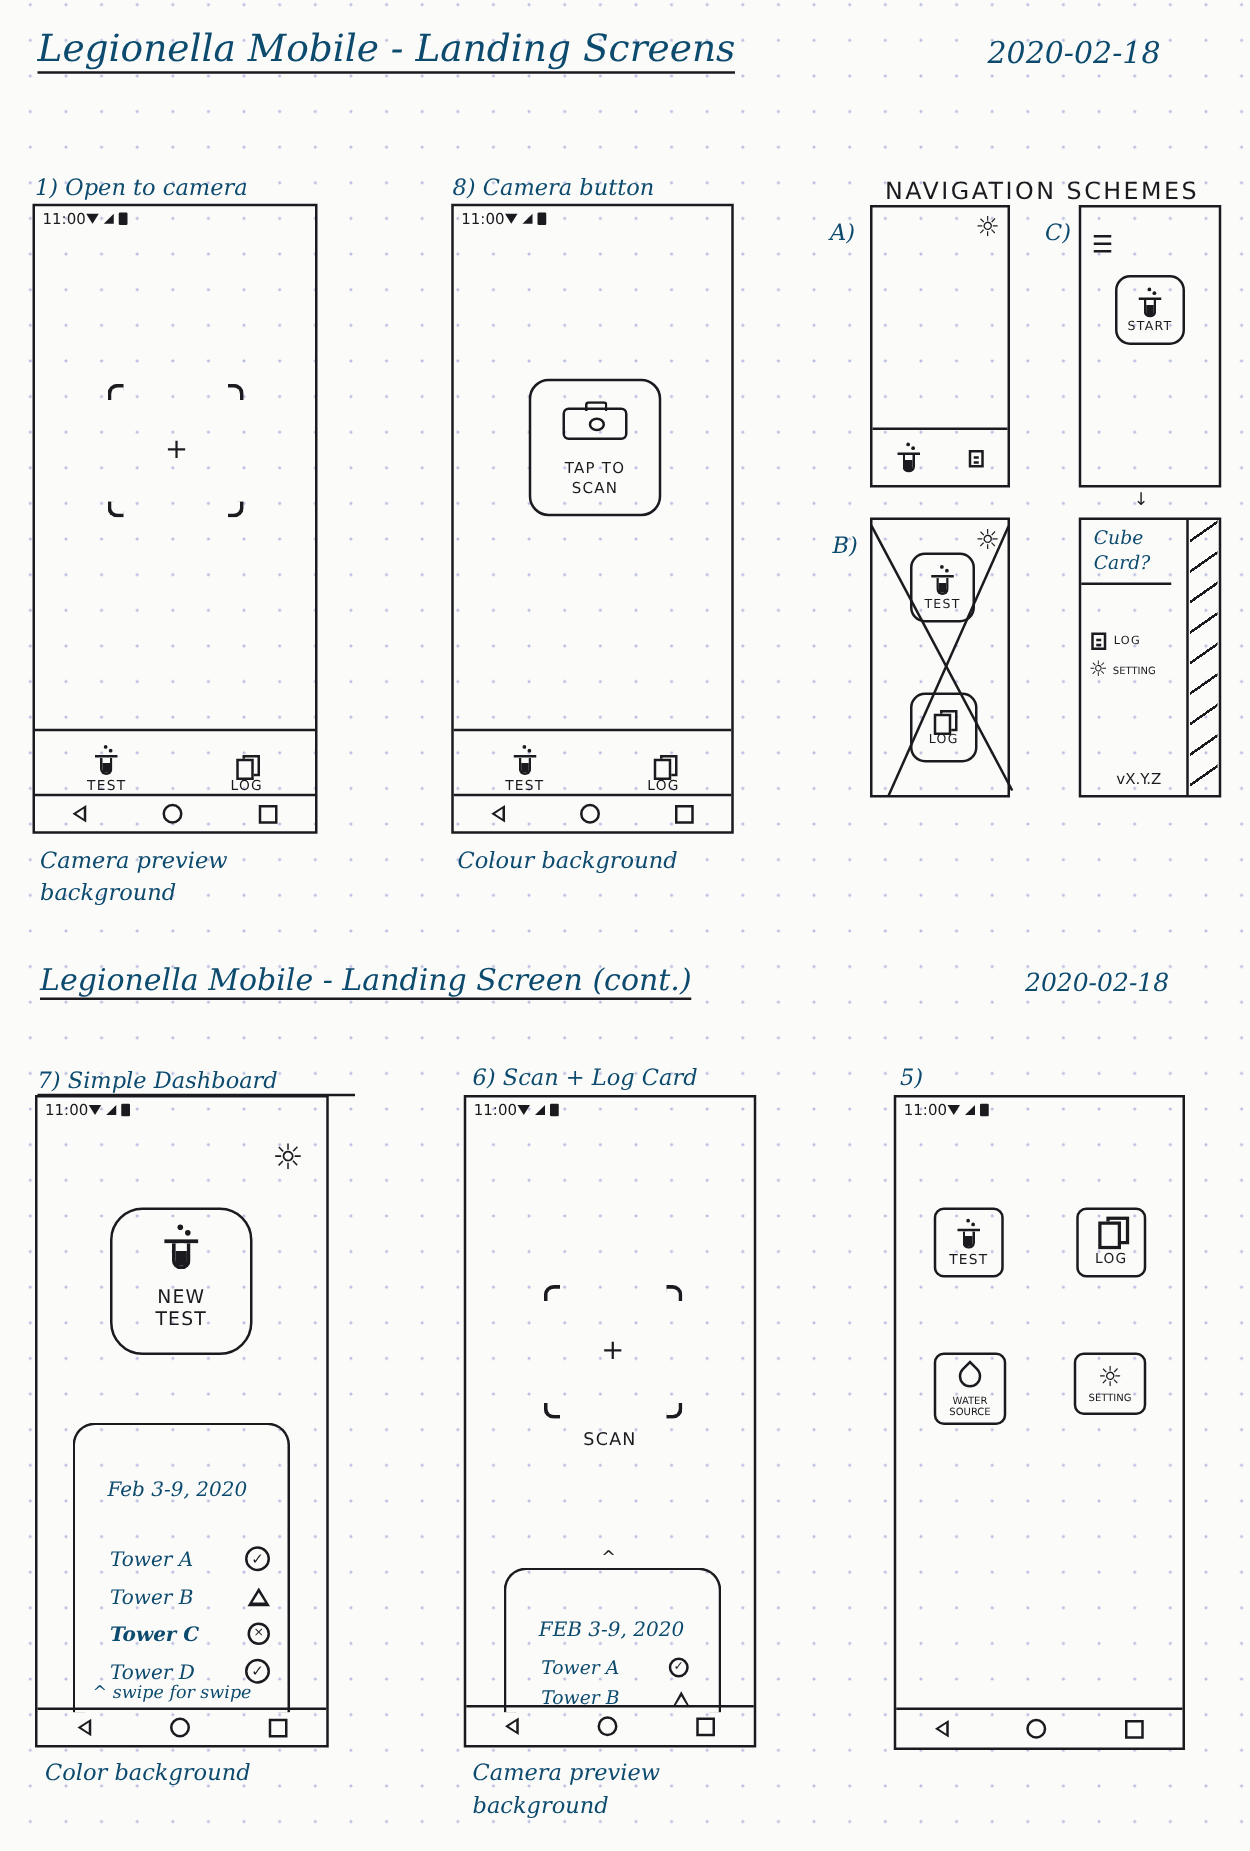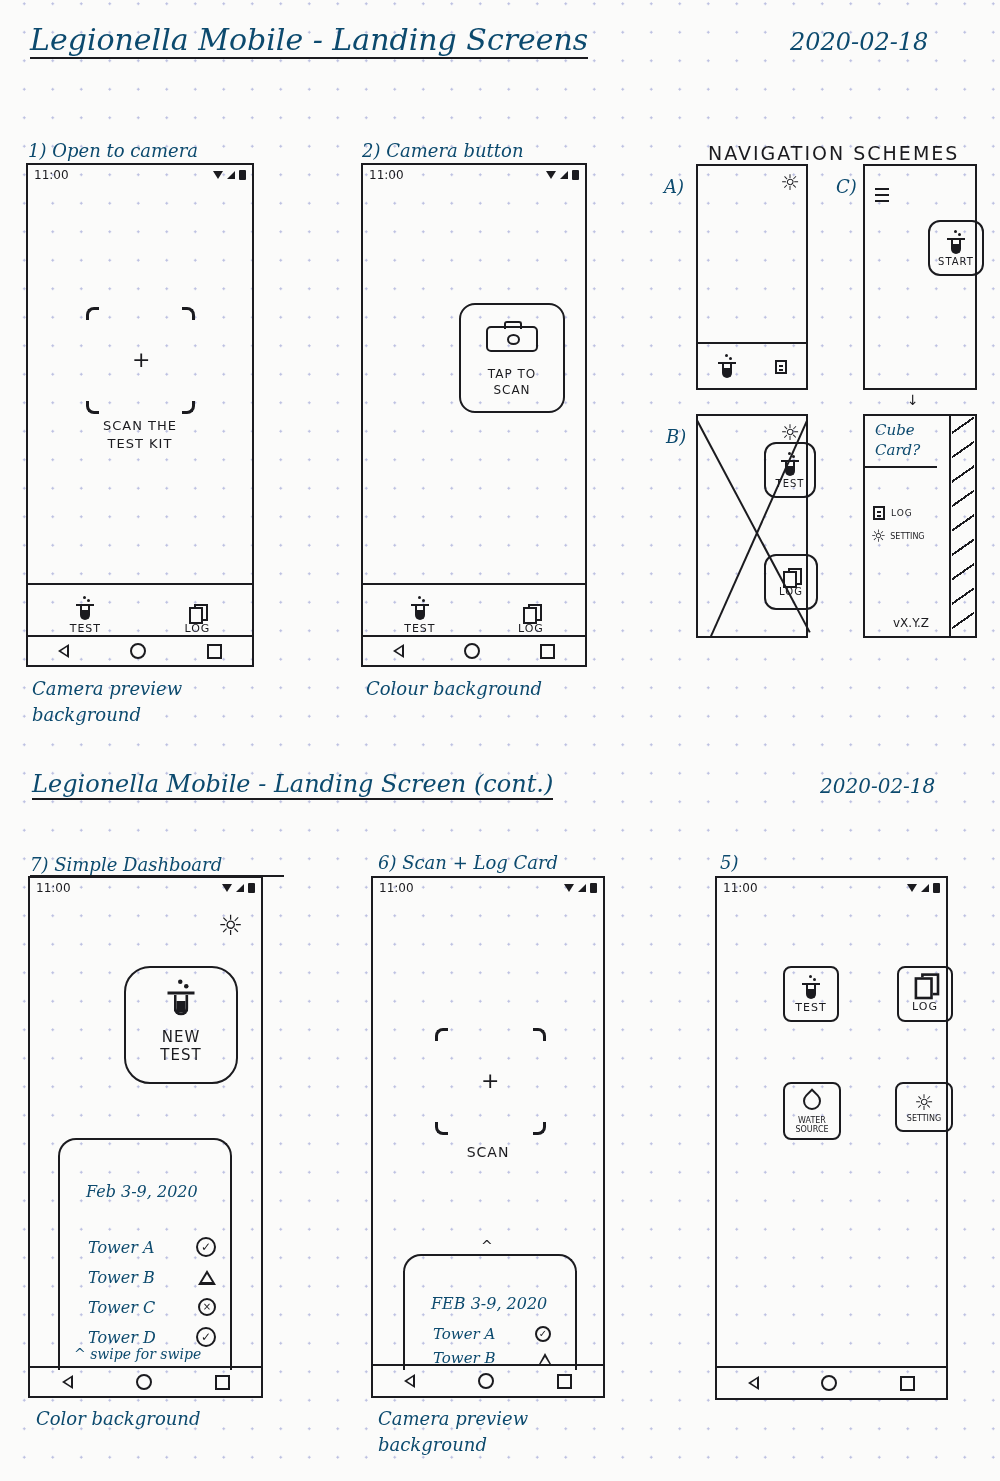--- a/index.html
+++ b/index.html
@@ -14,21 +14,21 @@
   }
   .abs { position: absolute; }
   .hand { font-family: "DejaVu Serif", serif; font-style: italic; color: #0c4a6e; }
   .caps { font-family: "DejaVu Sans", sans-serif; letter-spacing: 1px; color: #1b1b1f; }
   .title { font-size: 30px; }
   .date { font-size: 24px; }
   .label { font-size: 18px; }
   .note { font-size: 18px; line-height: 26px; }
   .underline { border-bottom: 2px solid #1b1b1f; }
   .phone { border: 2.5px solid #1b1b1f; box-sizing: border-box; background: transparent; }
-  .statusbar { position: absolute; left: 6px; right: 6px; top: 2px; height: 16px; font-size: 12px; display: flex; justify-content: space-between; align-items: center; }
+  .statusbar { position: absolute; left: 6px; right: 6px; top: 2px; height: 16px; font-size: 12px; display: flex; align-items: center; }
   .status-icons { display: flex; gap: 4px; align-items: center; }
   .si-wifi { width: 0; height: 0; border-left: 5px solid transparent; border-right: 5px solid transparent; border-top: 8px solid #1b1b1f; }
   .si-signal { width: 0; height: 0; border-left: 8px solid transparent; border-bottom: 8px solid #1b1b1f; }
   .si-battery { width: 7px; height: 10px; background: #1b1b1f; border-radius: 1px; }
   .navbar { position: absolute; left: 0; right: 0; bottom: 0; border-top: 2px solid #1b1b1f; display: flex; justify-content: space-around; align-items: center; }
   .nav-back { width: 0; height: 0; border-top: 7px solid transparent; border-bottom: 7px solid transparent; border-right: 11px solid #1b1b1f; position: relative; }
   .nav-back::after { content: ""; position: absolute; left: 3px; top: -4px; border-top: 4px solid transparent; border-bottom: 4px solid transparent; border-right: 6px solid #fbfbfa; }
   .nav-home { width: 12px; height: 12px; border: 2px solid #1b1b1f; border-radius: 50%; }
   .nav-recent { width: 11px; height: 11px; border: 2px solid #1b1b1f; }
   .tabbar { position: absolute; left: 0; right: 0; border-top: 2px solid #1b1b1f; display: flex; justify-content: space-around; align-items: flex-end; }
@@ -44,21 +44,21 @@
   .doc { width: 12px; height: 14px; border: 2px solid #1b1b1f; position: relative; box-sizing: border-box; }
   .doc::before, .doc::after { content: ""; position: absolute; left: 2px; right: 2px; height: 1.5px; background: #1b1b1f; }
   .doc::before { top: 3px; } .doc::after { top: 7px; }
   .gear { font-size: 22px; line-height: 22px; }
   .bracket { position: absolute; width: 10px; height: 10px; border-color: #1b1b1f; border-style: solid; border-width: 0; }
   .tl { border-top-width: 3px; border-left-width: 3px; border-top-left-radius: 8px; }
   .tr { border-top-width: 3px; border-right-width: 3px; border-top-right-radius: 8px; }
   .bl { border-bottom-width: 3px; border-left-width: 3px; border-bottom-left-radius: 8px; }
   .br { border-bottom-width: 3px; border-right-width: 3px; border-bottom-right-radius: 8px; }
   .cross { position: absolute; font-size: 22px; line-height: 22px; }
-  .btn-card { position: absolute; border: 2.5px solid #1b1b1f; border-radius: 16px; display: flex; flex-direction: column; align-items: center; justify-content: center; box-sizing: border-box; text-align: center; margin-left: 36px; }
+  .btn-card { position: absolute; border: 2.5px solid #1b1b1f; border-radius: 16px; display: flex; flex-direction: column; align-items: center; justify-content: center; box-sizing: border-box; text-align: center; }
   .camera-icon { position: relative; width: 52px; height: 26px; border: 2.5px solid #1b1b1f; border-radius: 5px; box-sizing: border-box; }
   .camera-icon::before { content: ""; position: absolute; left: 16px; top: -7px; width: 14px; height: 6px; border: 2.5px solid #1b1b1f; border-bottom: none; border-radius: 3px 3px 0 0; }
   .camera-icon::after { content: ""; position: absolute; left: 19px; top: 6px; width: 9px; height: 7px; border: 2px solid #1b1b1f; border-radius: 50%; }
   .log-card { position: absolute; border: 2.5px solid #1b1b1f; border-bottom: none; border-radius: 18px 18px 0 0; box-sizing: border-box; }
   .tower-row { display: flex; justify-content: space-between; align-items: center; }
   .st-ok { width: 16px; height: 16px; border: 2px solid #1b1b1f; border-radius: 50%; display: flex; align-items: center; justify-content: center; font-size: 12px; line-height: 12px; }
   .st-warn { width: 0; height: 0; border-left: 9px solid transparent; border-right: 9px solid transparent; border-bottom: 15px solid #1b1b1f; position: relative; }
   .st-warn::after { content: ""; position: absolute; left: -5px; top: 4px; border-left: 5px solid transparent; border-right: 5px solid transparent; border-bottom: 8px solid #fbfbfa; }
   .st-err { width: 14px; height: 14px; border: 2px solid #1b1b1f; border-radius: 50%; display: flex; align-items: center; justify-content: center; font-size: 10px; line-height: 10px; }
   .hamburger { width: 14px; }
@@ -83,24 +83,20 @@
         <span class="si-battery"></span>
       </span>
   </div>
   <div>
     <div class="bracket tl" style="left:58px; top:142px;"></div>
     <div class="bracket tr" style="left:154px; top:142px;"></div>
     <div class="bracket bl" style="left:58px; top:236px;"></div>
     <div class="bracket br" style="left:154px; top:236px;"></div>
     <div class="cross" style="left:104px; top:184px;">+</div>
   </div>
-  <div class="abs caps" style="left:0; right:0; top:252px; text-align:center; font-size:13px; line-height:18px;">
-    <div>SCAN THE</div>
-    <div>TEST KIT</div>
-  </div>
   <div class="tabbar" style="top:418px; height:54px;">
     <div class="tab">
       <div class="tube">
           <div class="b1"></div>
           <div class="b2"></div>
           <div class="rim"></div>
           <div class="body"></div>
         </div>
       <span>TEST</span>
     </div>
@@ -116,21 +112,21 @@
     <div class="nav-back"></div>
     <div class="nav-home"></div>
     <div class="nav-recent"></div>
   </div>
 </div>
 <div class="abs hand note" style="left:32px; top:676px;">
   <div>Camera preview</div>
   <div>background</div>
 </div>
 
-<div class="abs hand label" style="left:362px; top:140px;">2) Camera button</div>
+<div class="abs hand label" style="left:362px; top:140px;">8) Camera button</div>
 <div class="abs phone" style="left:361px; top:163px; width:226px; height:504px;">
   <div class="statusbar">
     <span>11:00</span>
     <span class="status-icons">
         <span class="si-wifi"></span>
         <span class="si-signal"></span>
         <span class="si-battery"></span>
       </span>
   </div>
   <div class="btn-card" style="left:60px; top:138px; width:106px; height:110px;">
@@ -274,21 +270,21 @@
     <div class="abs" style="left:28px; top:92px; width:128px;">
       <div class="tower-row" style="height:30px;">
         <span class="hand" style="font-size:16px;">Tower A</span>
         <span class="st-ok">✓</span>
       </div>
       <div class="tower-row" style="height:30px;">
         <span class="hand" style="font-size:16px;">Tower B</span>
         <span class="st-warn"></span>
       </div>
       <div class="tower-row" style="height:30px;">
-        <span class="hand" style="font-size:16px;">Tower C</span>
+        <span class="hand" style="font-size:16px;font-weight:bold;">Tower C</span>
         <span class="st-err">×</span>
       </div>
       <div class="tower-row" style="height:30px;align-items:center;">
         <span class="hand" style="font-size:16px;">Tower D</span>
         <span class="st-ok">✓</span>
       </div>
     </div>
     <div class="abs hand" style="left:14px; top:206px; font-size:14px;">^ swipe for swipe</div>
   </div>
   <div class="navbar" style="height:28px;">

